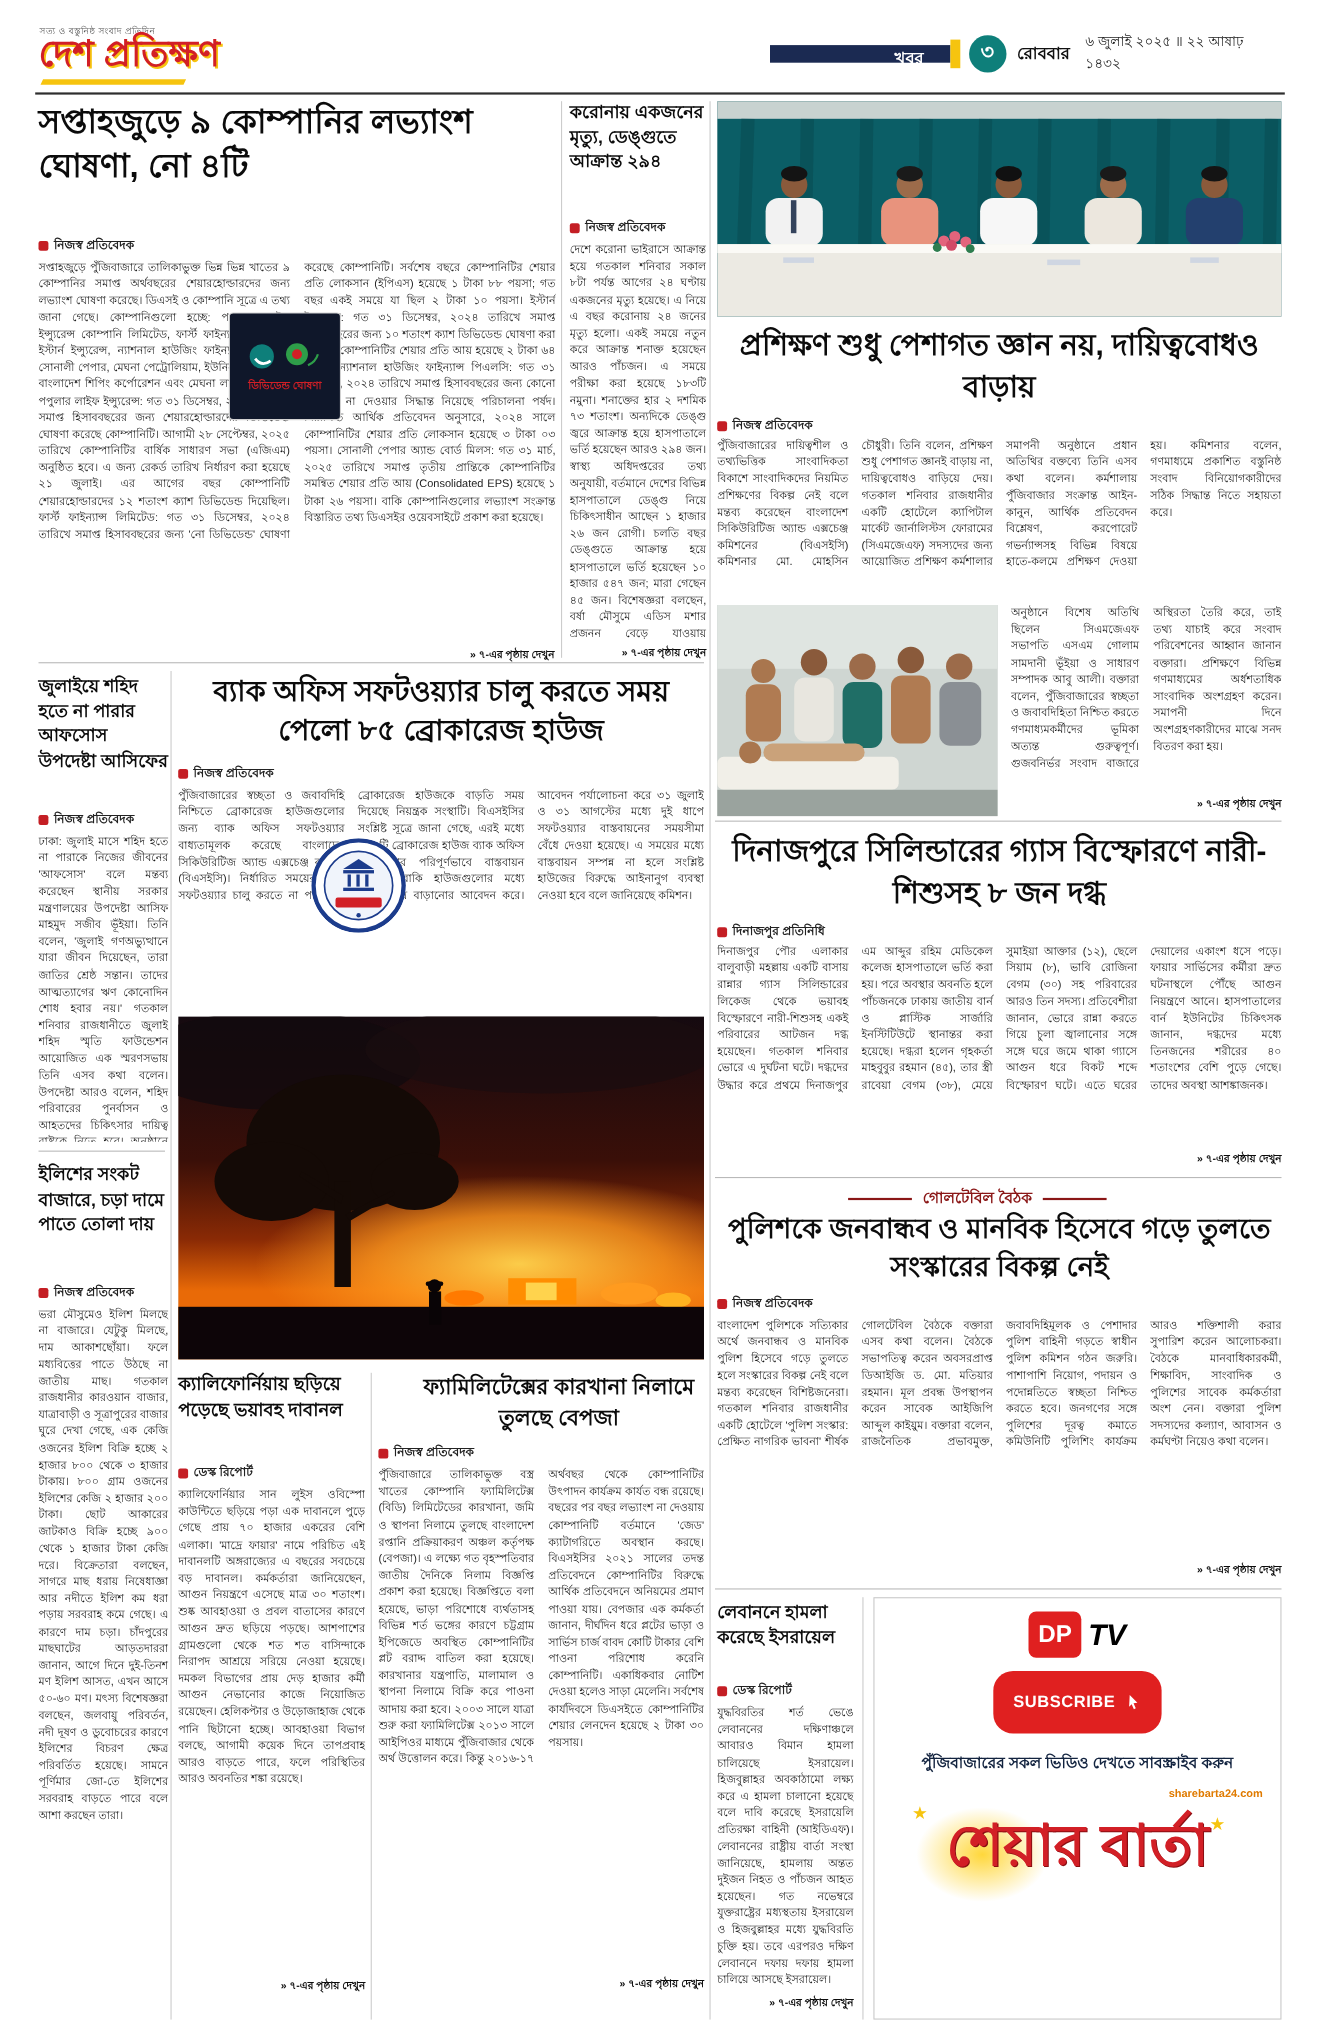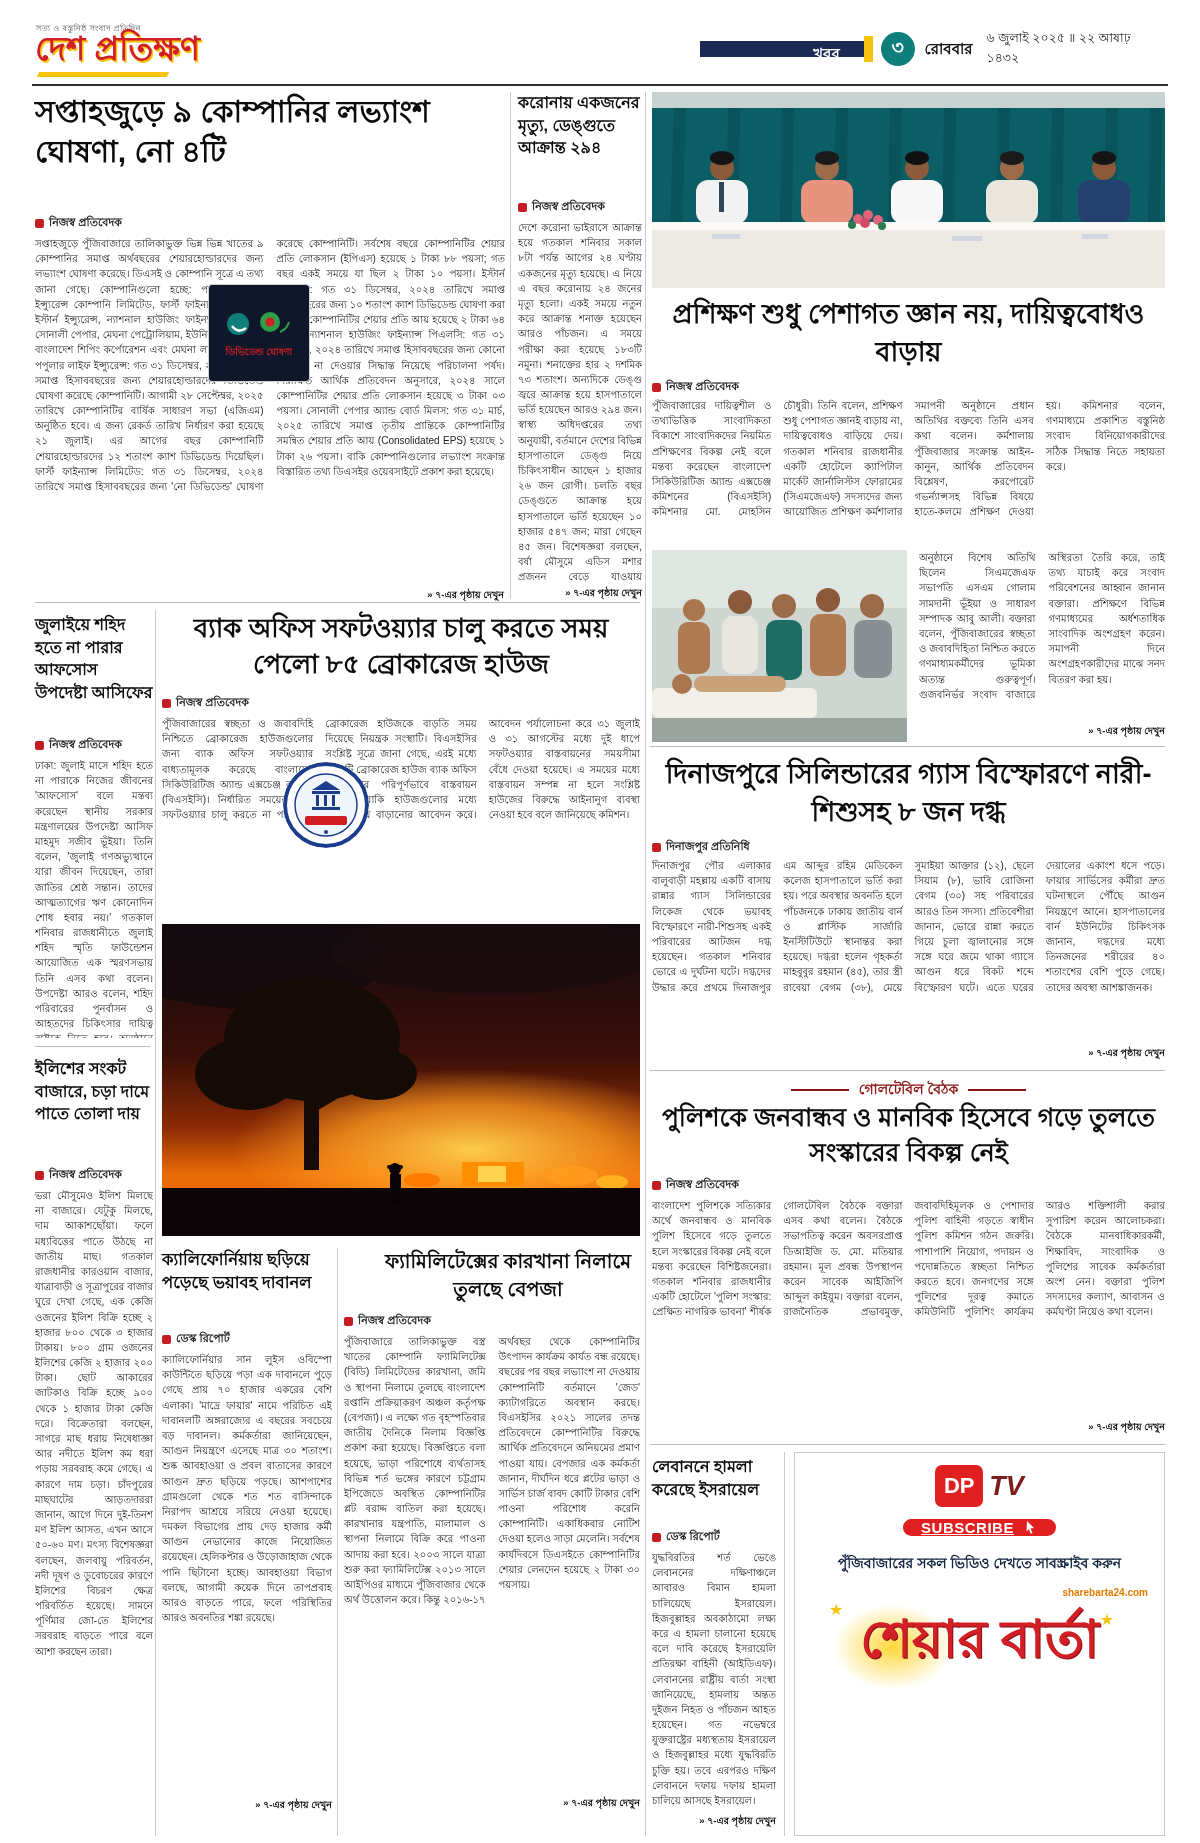--- a/index.html
+++ b/index.html
@@ -43,24 +43,24 @@
   .photo{display:block;background:#ddd;}
   
   .inset-div{background:#0f172a;border:1px solid #d2d2d2;border-radius:4px;
              display:flex;flex-direction:column;align-items:center;justify-content:center;padding:4px;}
   .inset-label{font-size:9.5px;font-weight:800;color:#d21f26;text-align:center;line-height:1.2;margin-top:2px;}
   
   .ad{background:#fff;border:1px solid #c9c9c9;box-sizing:border-box;padding:12px 10px;text-align:center;}
   .adlogo{display:inline-flex;align-items:center;gap:6px;}
   .adlogo .dp{width:48px;height:42px;background:#e02020;border-radius:7px;color:#fff;
               font-size:22px;font-weight:800;display:flex;align-items:center;justify-content:center;}
-  .adlogo .tv{font-size:27px;font-weight:800;color:#7f1d1d;font-style:italic;}
+  .adlogo .tv{font-size:27px;font-weight:800;color:#000000;font-style:italic;}
   .subscribe{display:inline-flex;align-items:center;gap:8px;background:#e02020;color:#fff;
-             font-size:15px;font-weight:800;border:none;border-radius:18px;padding:0 18px;
-             margin-top:12px;cursor:pointer;letter-spacing:.5px;text-decoration:underline;}
+             font-size:15px;font-weight:800;border:none;border-radius:18px;padding:20px 18px;
+             margin-top:12px;cursor:pointer;letter-spacing:.5px;}
   .ad-line{font-size:14px;font-weight:800;color:#12233f;margin-top:16px;line-height:1.45;}
   .ad-url{font-size:10px;font-weight:700;color:#e07b00;text-align:right;margin-top:14px;padding-right:6px;}
   .brand-wrap{position:relative;margin-top:2px;height:110px;}
   .brand-blob{position:absolute;left:28px;top:4px;width:120px;height:86px;border-radius:50%;
               background:radial-gradient(closest-side,#ffd73b,rgba(255,215,59,0));}
   .brand{position:relative;font-size:52px;font-weight:800;color:#d21f26;line-height:1.5;
          text-shadow:1px 1px 0 #8a0e12;}
   .star{position:absolute;color:#f6c40f;font-size:16px;}
 </style>
 </head>
@@ -209,21 +209,21 @@
   <div class="abs jump" style="left:1050px;top:724px;width:115px;">» ৭-এর পৃষ্ঠায় দেখুন</div>
 
   <div class="abs headline-lg" style="left:652px;top:756px;width:513px;font-size:27px;">দিনাজপুরে সিলিন্ডারের গ্যাস বিস্ফোরণে নারী-শিশুসহ ৮ জন দগ্ধ</div>
   <div class="abs byline" style="left:652px;top:838px;">
     <span class="bicon"></span>
     <span>দিনাজপুর প্রতিনিধি</span>
   </div>
   <div class="abs body-text cols-4" style="left:652px;top:858px;width:513px;height:184px;">দিনাজপুর পৌর এলাকার বালুবাড়ী মহল্লায় একটি বাসায় রান্নার গ্যাস সিলিন্ডারের লিকেজ থেকে ভয়াবহ বিস্ফোরণে নারী-শিশুসহ একই পরিবারের আটজন দগ্ধ হয়েছেন। গতকাল শনিবার ভোরে এ দুর্ঘটনা ঘটে। দগ্ধদের উদ্ধার করে প্রথমে দিনাজপুর এম আব্দুর রহিম মেডিকেল কলেজ হাসপাতালে ভর্তি করা হয়। পরে অবস্থার অবনতি হলে পাঁচজনকে ঢাকায় জাতীয় বার্ন ও প্লাস্টিক সার্জারি ইনস্টিটিউটে স্থানান্তর করা হয়েছে। দগ্ধরা হলেন গৃহকর্তা মাহবুবুর রহমান (৪৫), তার স্ত্রী রাবেয়া বেগম (৩৮), মেয়ে সুমাইয়া আক্তার (১২), ছেলে সিয়াম (৮), ভাবি রোজিনা বেগম (৩০) সহ পরিবারের আরও তিন সদস্য। প্রতিবেশীরা জানান, ভোরে রান্না করতে গিয়ে চুলা জ্বালানোর সঙ্গে সঙ্গে ঘরে জমে থাকা গ্যাসে আগুন ধরে বিকট শব্দে বিস্ফোরণ ঘটে। এতে ঘরের দেয়ালের একাংশ ধসে পড়ে। ফায়ার সার্ভিসের কর্মীরা দ্রুত ঘটনাস্থলে পৌঁছে আগুন নিয়ন্ত্রণে আনে। হাসপাতালের বার্ন ইউনিটের চিকিৎসক জানান, দগ্ধদের মধ্যে তিনজনের শরীরের ৪০ শতাংশের বেশি পুড়ে গেছে। তাদের অবস্থা আশঙ্কাজনক।</div>
   <div class="abs jump" style="left:1050px;top:1046px;width:115px;">» ৭-এর পৃষ্ঠায় দেখুন</div>
 
-  <div class="abs kicker" style="left:652px;top:1078px;width:513px;">
+  <div class="abs kicker" style="left:632px;top:1078px;width:513px;">
     <span class="kline"></span>
     <span>গোলটেবিল বৈঠক</span>
     <span class="kline"></span>
   </div>
   <div class="abs headline-lg" style="left:652px;top:1100px;width:513px;">পুলিশকে জনবান্ধব ও মানবিক হিসেবে গড়ে তুলতে সংস্কারের বিকল্প নেই</div>
   <div class="abs byline" style="left:652px;top:1176px;">
     <span class="bicon"></span>
     <span>নিজস্ব প্রতিবেদক</span>
   </div>
   <div class="abs body-text cols-4" style="left:652px;top:1198px;width:513px;height:216px;">বাংলাদেশ পুলিশকে সত্যিকার অর্থে জনবান্ধব ও মানবিক পুলিশ হিসেবে গড়ে তুলতে হলে সংস্কারের বিকল্প নেই বলে মন্তব্য করেছেন বিশিষ্টজনেরা। গতকাল শনিবার রাজধানীর একটি হোটেলে 'পুলিশ সংস্কার: প্রেক্ষিত নাগরিক ভাবনা' শীর্ষক গোলটেবিল বৈঠকে বক্তারা এসব কথা বলেন। বৈঠকে সভাপতিত্ব করেন অবসরপ্রাপ্ত ডিআইজি ড. মো. মতিয়ার রহমান। মূল প্রবন্ধ উপস্থাপন করেন সাবেক আইজিপি আব্দুল কাইয়ুম। বক্তারা বলেন, রাজনৈতিক প্রভাবমুক্ত, জবাবদিহিমূলক ও পেশাদার পুলিশ বাহিনী গড়তে স্বাধীন পুলিশ কমিশন গঠন জরুরি। পাশাপাশি নিয়োগ, পদায়ন ও পদোন্নতিতে স্বচ্ছতা নিশ্চিত করতে হবে। জনগণের সঙ্গে পুলিশের দূরত্ব কমাতে কমিউনিটি পুলিশিং কার্যক্রম আরও শক্তিশালী করার সুপারিশ করেন আলোচকরা। বৈঠকে মানবাধিকারকর্মী, শিক্ষাবিদ, সাংবাদিক ও পুলিশের সাবেক কর্মকর্তারা অংশ নেন। বক্তারা পুলিশ সদস্যদের কল্যাণ, আবাসন ও কর্মঘণ্টা নিয়েও কথা বলেন।</div>

